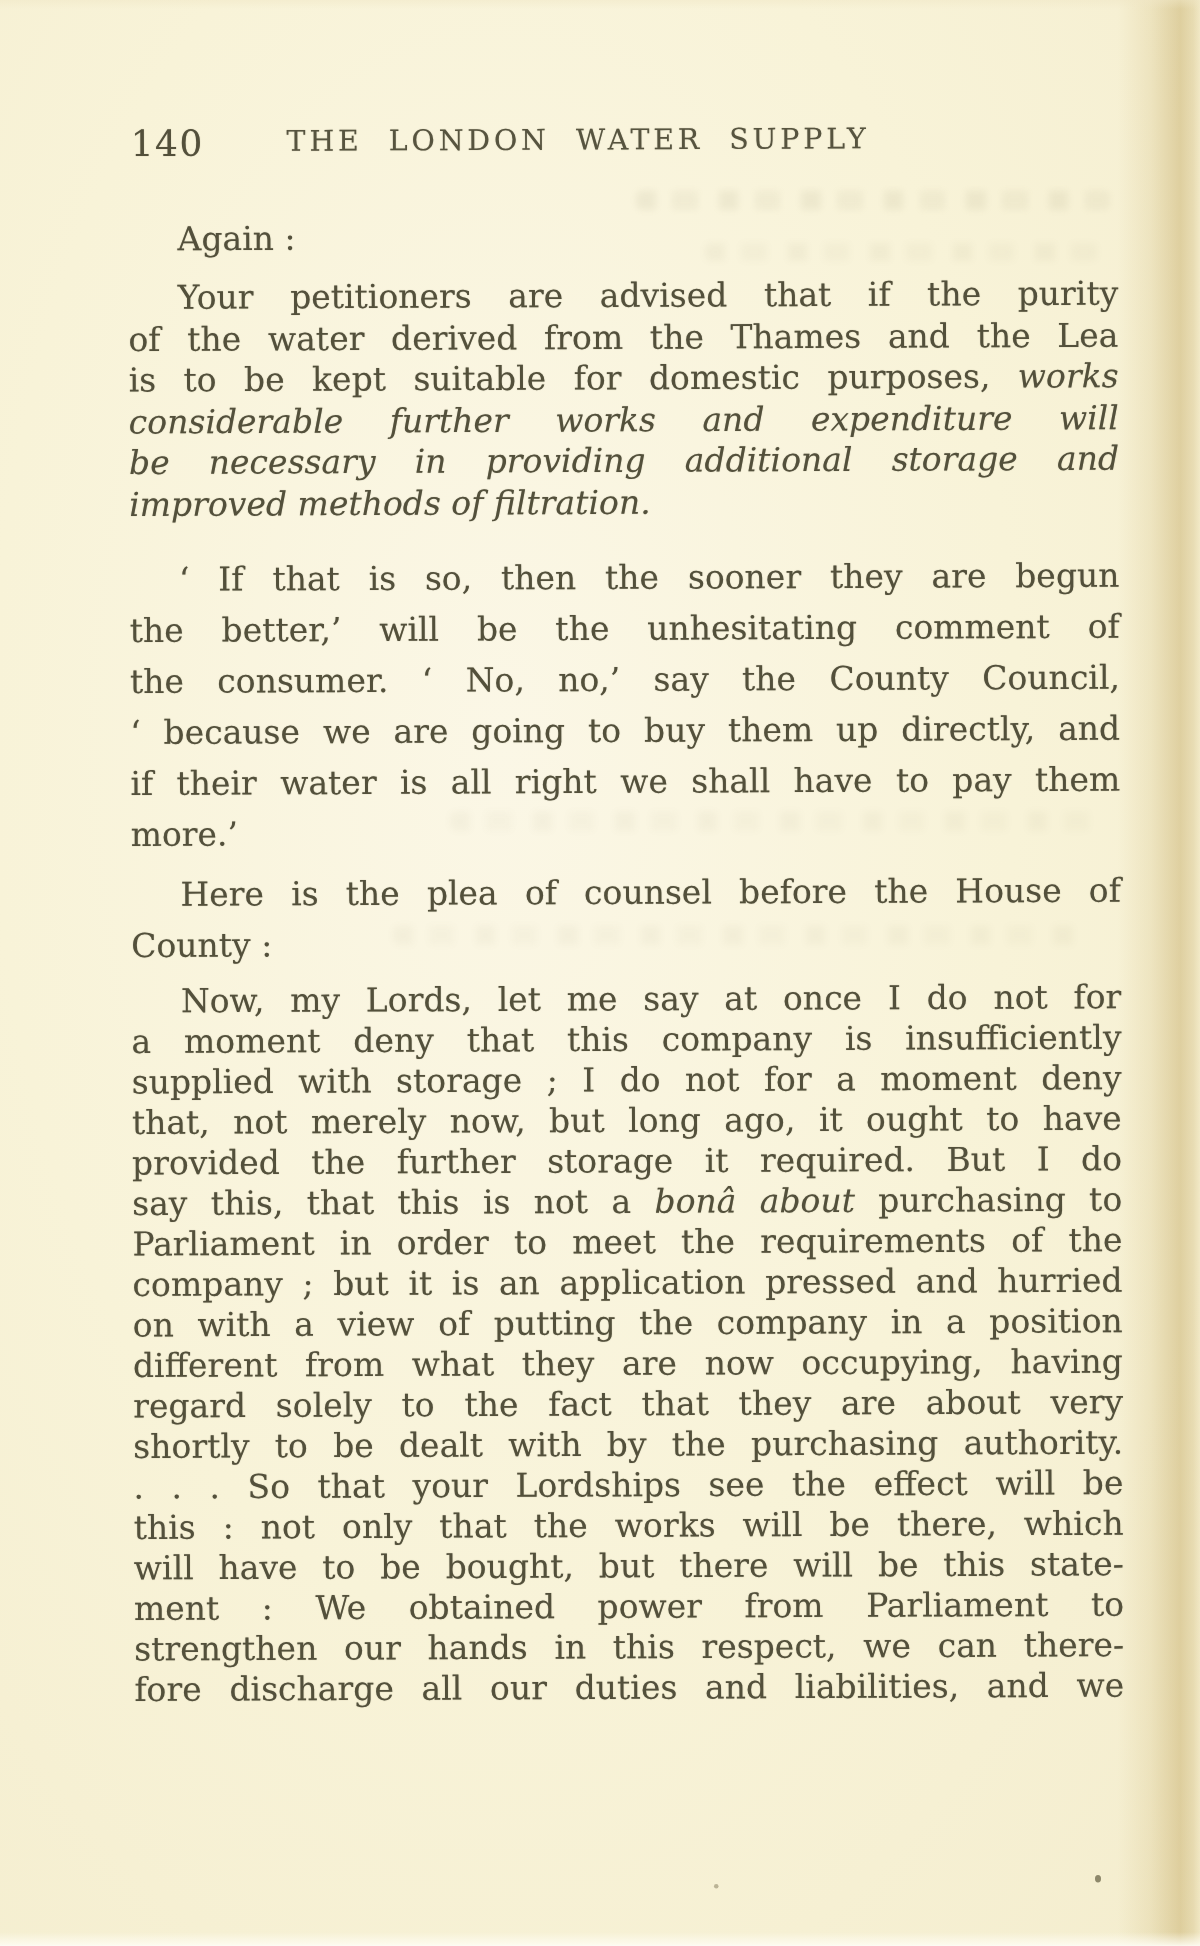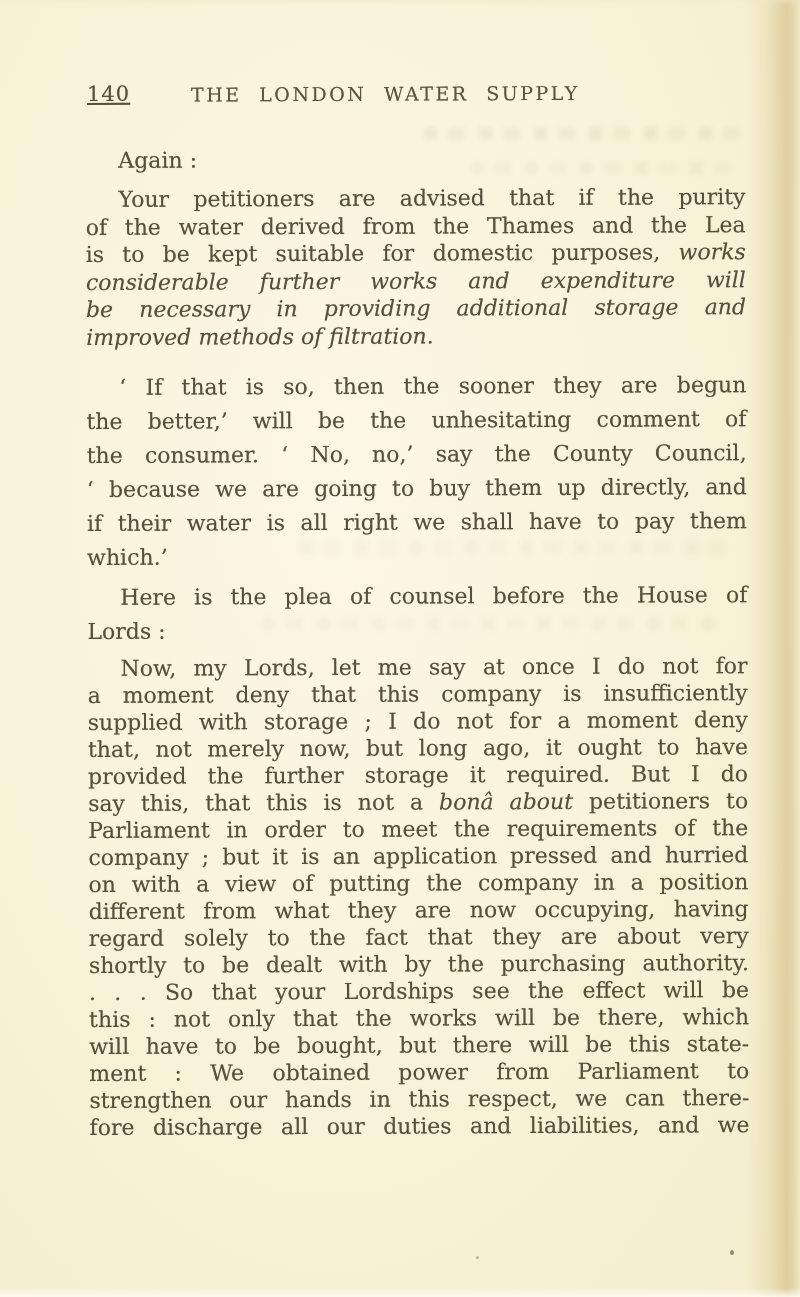--- a/index.html
+++ b/index.html
@@ -63,21 +63,21 @@
     color: #53503b;
     font-size: 22px;
     transform: rotate(-0.25deg);
     transform-origin: left top;
     text-shadow: 0 0 0.7px rgba(83,80,59,0.45);
   }
 
   .running-head { position: relative; height: 28px; }
   .page-num {
     position: absolute; left: 2px; top: 0;
-    font-size: 21px; letter-spacing: 1px; text-decoration: underline;
+    font-size: 24px; letter-spacing: 1px;
   }
   .head-title {
     position: absolute; left: 106px; top: 2px;
     font-size: 19px; letter-spacing: 2.5px; word-spacing: 9px;
     color: #57543f;
   }
 
   .lead-in {
     margin-top: 38px;
     line-height: 26px;
@@ -129,33 +129,33 @@
         <div class="line"><span class="it">considerable further works and expenditure will</span></div>
         <div class="line"><span class="it">be necessary in providing additional storage and</span></div>
         <div class="line no-fill"><span class="it">improved methods of filtration.</span></div>
       </div>
     <div class="para p-b">
         <div class="line indent"><span>‘ If that is so, then the sooner they are begun</span></div>
         <div class="line"><span>the better,’ will be the unhesitating comment of</span></div>
         <div class="line"><span>the consumer.  ‘ No, no,’ say the County Council,</span></div>
         <div class="line"><span>‘ because we are going to buy them up directly, and</span></div>
         <div class="line"><span>if their water is all right we shall have to pay them</span></div>
-        <div class="line no-fill"><span>which.’</span></div>
+        <div class="line no-fill"><span>more.’</span></div>
       </div>
     <div class="para p-c">
         <div class="line indent"><span>Here is the plea of counsel before the House of</span></div>
-        <div class="line no-fill"><span>Lords :</span></div>
+        <div class="line no-fill"><span>County :</span></div>
       </div>
     <div class="para p-d">
         <div class="line indent"><span>Now, my Lords, let me say at once I do not for</span></div>
         <div class="line"><span>a moment deny that this company is insufficiently</span></div>
         <div class="line"><span>supplied with storage ; I do not for a moment deny</span></div>
         <div class="line"><span>that, not merely now, but long ago, it ought to have</span></div>
         <div class="line"><span>provided the further storage it required.  But I do</span></div>
-        <div class="line"><span>say this, that this is not a </span><span class="it">bonâ about</span><span> petitioners to</span></div>
+        <div class="line"><span>say this, that this is not a </span><span class="it">bonâ about</span><span> purchasing to</span></div>
         <div class="line"><span>Parliament in order to meet the requirements of the</span></div>
         <div class="line"><span>company ; but it is an application pressed and hurried</span></div>
         <div class="line"><span>on with a view of putting the company in a position</span></div>
         <div class="line"><span>different from what they are now occupying, having</span></div>
         <div class="line"><span>regard solely to the fact that they are about very</span></div>
         <div class="line"><span>shortly to be dealt with by the purchasing authority.</span></div>
         <div class="line"><span>. . . So that your Lordships see the effect will be</span></div>
         <div class="line"><span>this : not only that the works will be there, which</span></div>
         <div class="line"><span>will have to be bought, but there will be this state-</span></div>
         <div class="line"><span>ment :  We obtained power from Parliament to</span></div>

